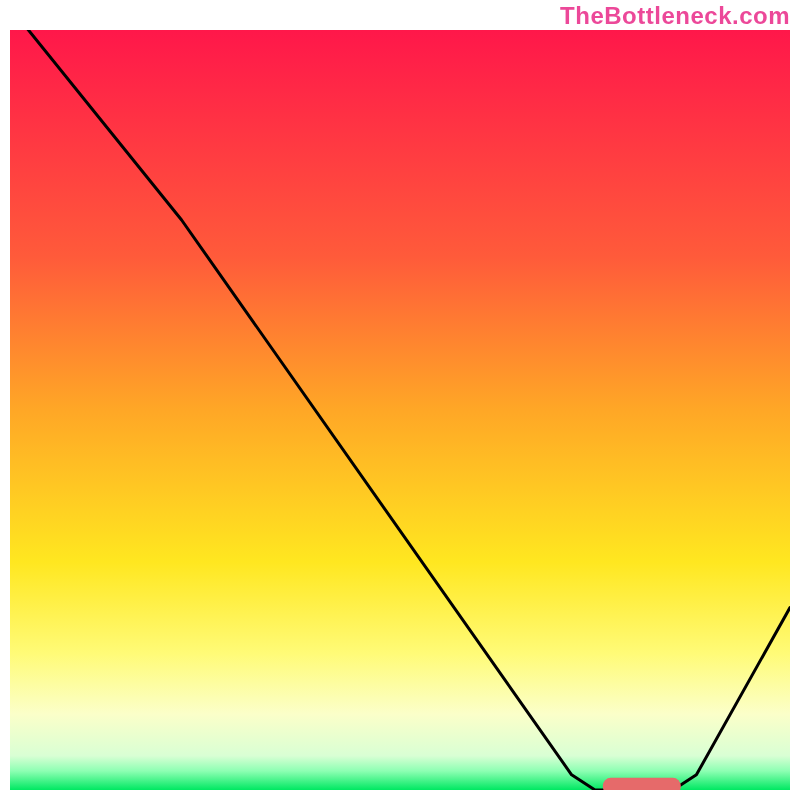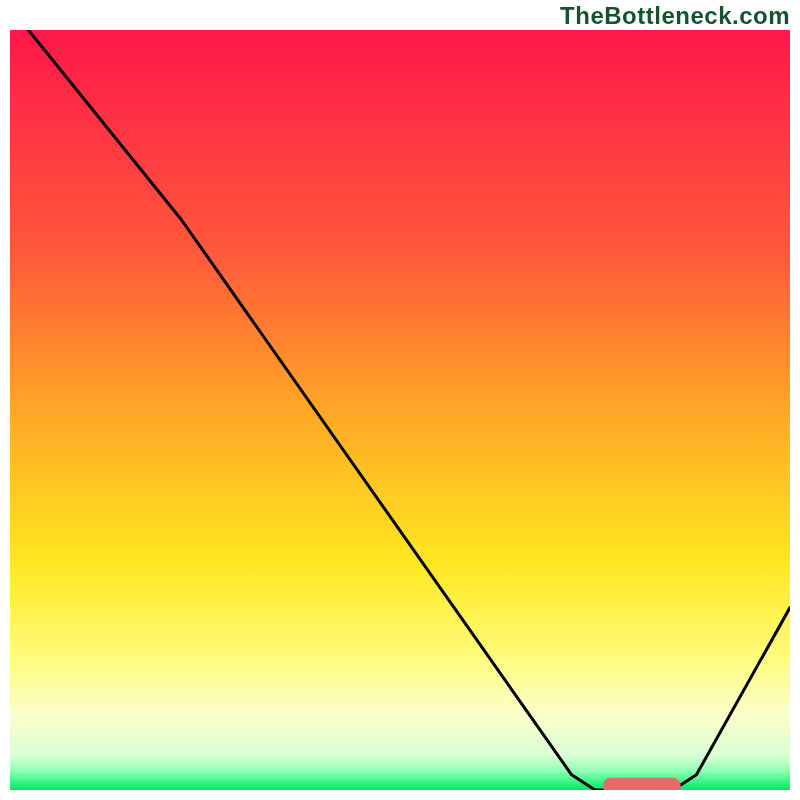--- a/index.html
+++ b/index.html
@@ -14,21 +14,21 @@
     position: relative;
     width: 800px;
     height: 800px;
   }
   .watermark {
     position: absolute;
     top: 2px;
     right: 10px;
     font-size: 24px;
     font-weight: bold;
-    color: #14532d;
+    color: #ec4899;
     letter-spacing: 0.5px;
     z-index: 10;
   }
   .plot-area {
     position: absolute;
     left: 10px;
     top: 30px;
     width: 780px;
     height: 760px;
   }

